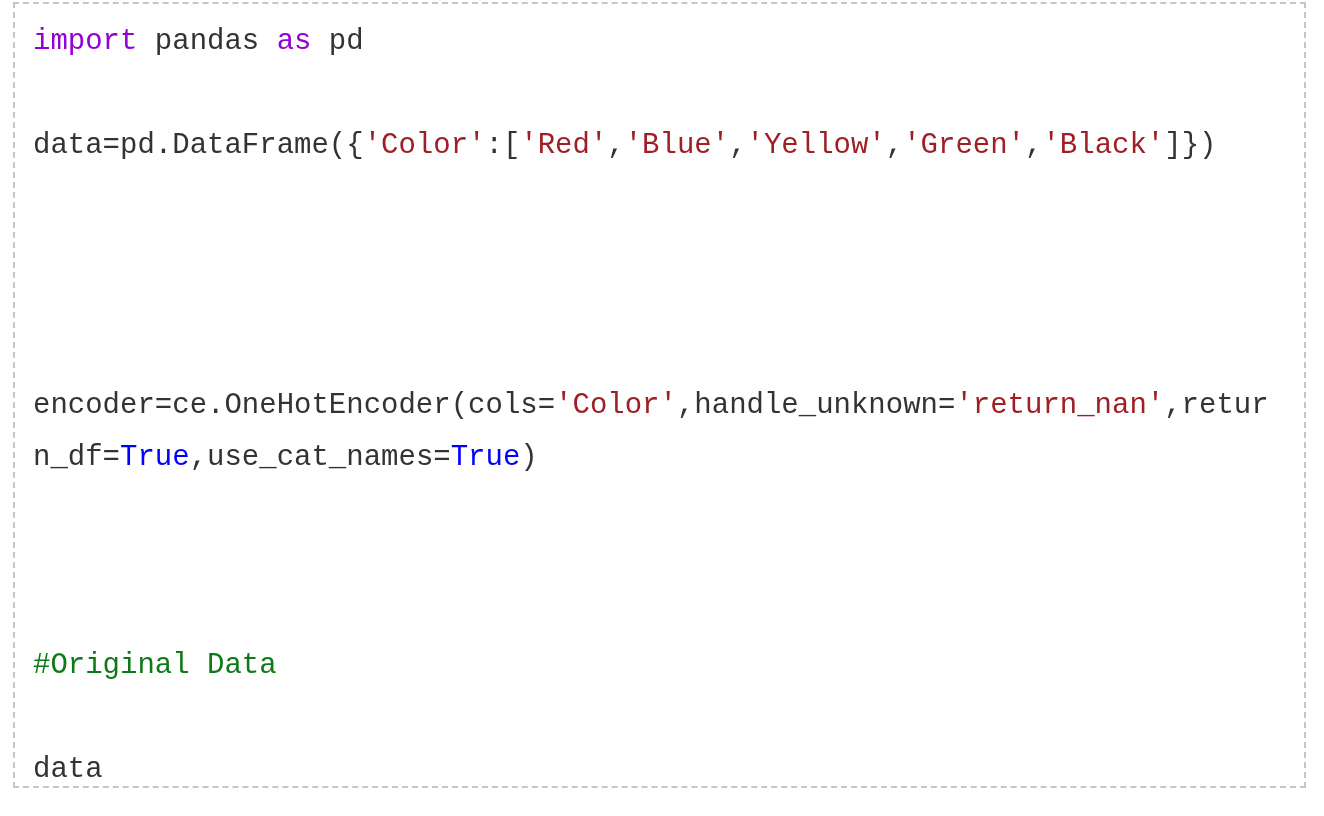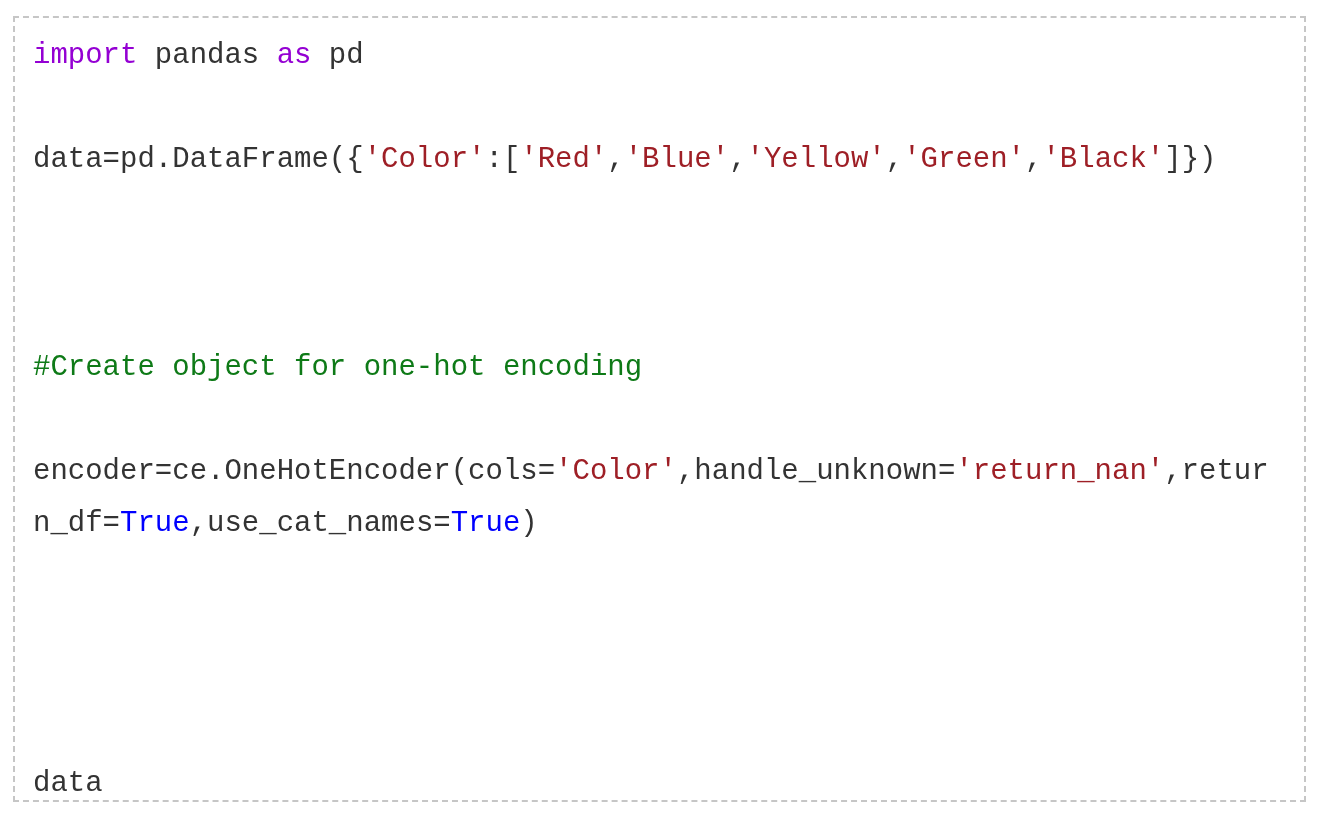--- a/index.html
+++ b/index.html
@@ -11,21 +11,21 @@
   body {
     width: 1324px;
     height: 816px;
     overflow: hidden;
     font-family: "Liberation Mono", "DejaVu Sans Mono", monospace;
   }
 
   #code-cell {
     position: absolute;
     left: 13px;
-    top: 16px;
+    top: 2px;
     width: 1293px;
     height: 786px;
     box-sizing: border-box;
     border: 2px dashed #c6c6c6;
     background: #ffffff;
   }
 
   #code-lines {
     position: absolute;
     left: 18px;
@@ -57,23 +57,23 @@
 <body>
 
 <div id="code-cell" style="border-color: rgb(198, 198, 198); background: rgb(255, 255, 255);">
   <div id="code-lines">
       <div class="code-line"><span class="tok tok-keyword" style="color: rgb(148, 0, 211);">import</span><span class="tok tok-plain" style="color: rgb(51, 51, 51);"> pandas </span><span class="tok tok-keyword" style="color: rgb(148, 0, 211);">as</span><span class="tok tok-plain" style="color: rgb(51, 51, 51);"> pd</span></div>
       <div class="code-line blank">&nbsp;</div>
       <div class="code-line"><span class="tok tok-plain" style="color: rgb(51, 51, 51);">data=pd.DataFrame({</span><span class="tok tok-string" style="color: rgb(158, 31, 38);">'Color'</span><span class="tok tok-plain" style="color: rgb(51, 51, 51);">:[</span><span class="tok tok-string" style="color: rgb(158, 31, 38);">'Red'</span><span class="tok tok-plain" style="color: rgb(51, 51, 51);">,</span><span class="tok tok-string" style="color: rgb(158, 31, 38);">'Blue'</span><span class="tok tok-plain" style="color: rgb(51, 51, 51);">,</span><span class="tok tok-string" style="color: rgb(158, 31, 38);">'Yellow'</span><span class="tok tok-plain" style="color: rgb(51, 51, 51);">,</span><span class="tok tok-string" style="color: rgb(158, 31, 38);">'Green'</span><span class="tok tok-plain" style="color: rgb(51, 51, 51);">,</span><span class="tok tok-string" style="color: rgb(158, 31, 38);">'Black'</span><span class="tok tok-plain" style="color: rgb(51, 51, 51);">]})</span></div>
       <div class="code-line blank">&nbsp;</div>
       <div class="code-line blank">&nbsp;</div>
       <div class="code-line blank">&nbsp;</div>
-      <div class="code-line"><span class="tok tok-comment" style="color: rgb(14, 122, 23);">#Create object for one-hot encoding</span></div>
       <div class="code-line blank">&nbsp;</div>
       <div class="code-line"><span class="tok tok-plain" style="color: rgb(51, 51, 51);">encoder=ce.OneHotEncoder(cols=</span><span class="tok tok-string" style="color: rgb(158, 31, 38);">'Color'</span><span class="tok tok-plain" style="color: rgb(51, 51, 51);">,handle_unknown=</span><span class="tok tok-string" style="color: rgb(158, 31, 38);">'return_nan'</span><span class="tok tok-plain" style="color: rgb(51, 51, 51);">,retur</span></div>
       <div class="code-line"><span class="tok tok-plain" style="color: rgb(51, 51, 51);">n_df=</span><span class="tok tok-boolean" style="color: rgb(0, 0, 255);">True</span><span class="tok tok-plain" style="color: rgb(51, 51, 51);">,use_cat_names=</span><span class="tok tok-boolean" style="color: rgb(0, 0, 255);">True</span><span class="tok tok-plain" style="color: rgb(51, 51, 51);">)</span></div>
       <div class="code-line blank">&nbsp;</div>
       <div class="code-line blank">&nbsp;</div>
       <div class="code-line blank">&nbsp;</div>
+      <div class="code-line"><span class="tok tok-comment" style="color: rgb(14, 122, 23);">#Original Data</span></div>
       <div class="code-line blank">&nbsp;</div>
       <div class="code-line"><span class="tok tok-plain" style="color: rgb(51, 51, 51);">data</span></div>
     </div>
 </div>
 
 </body></html>

